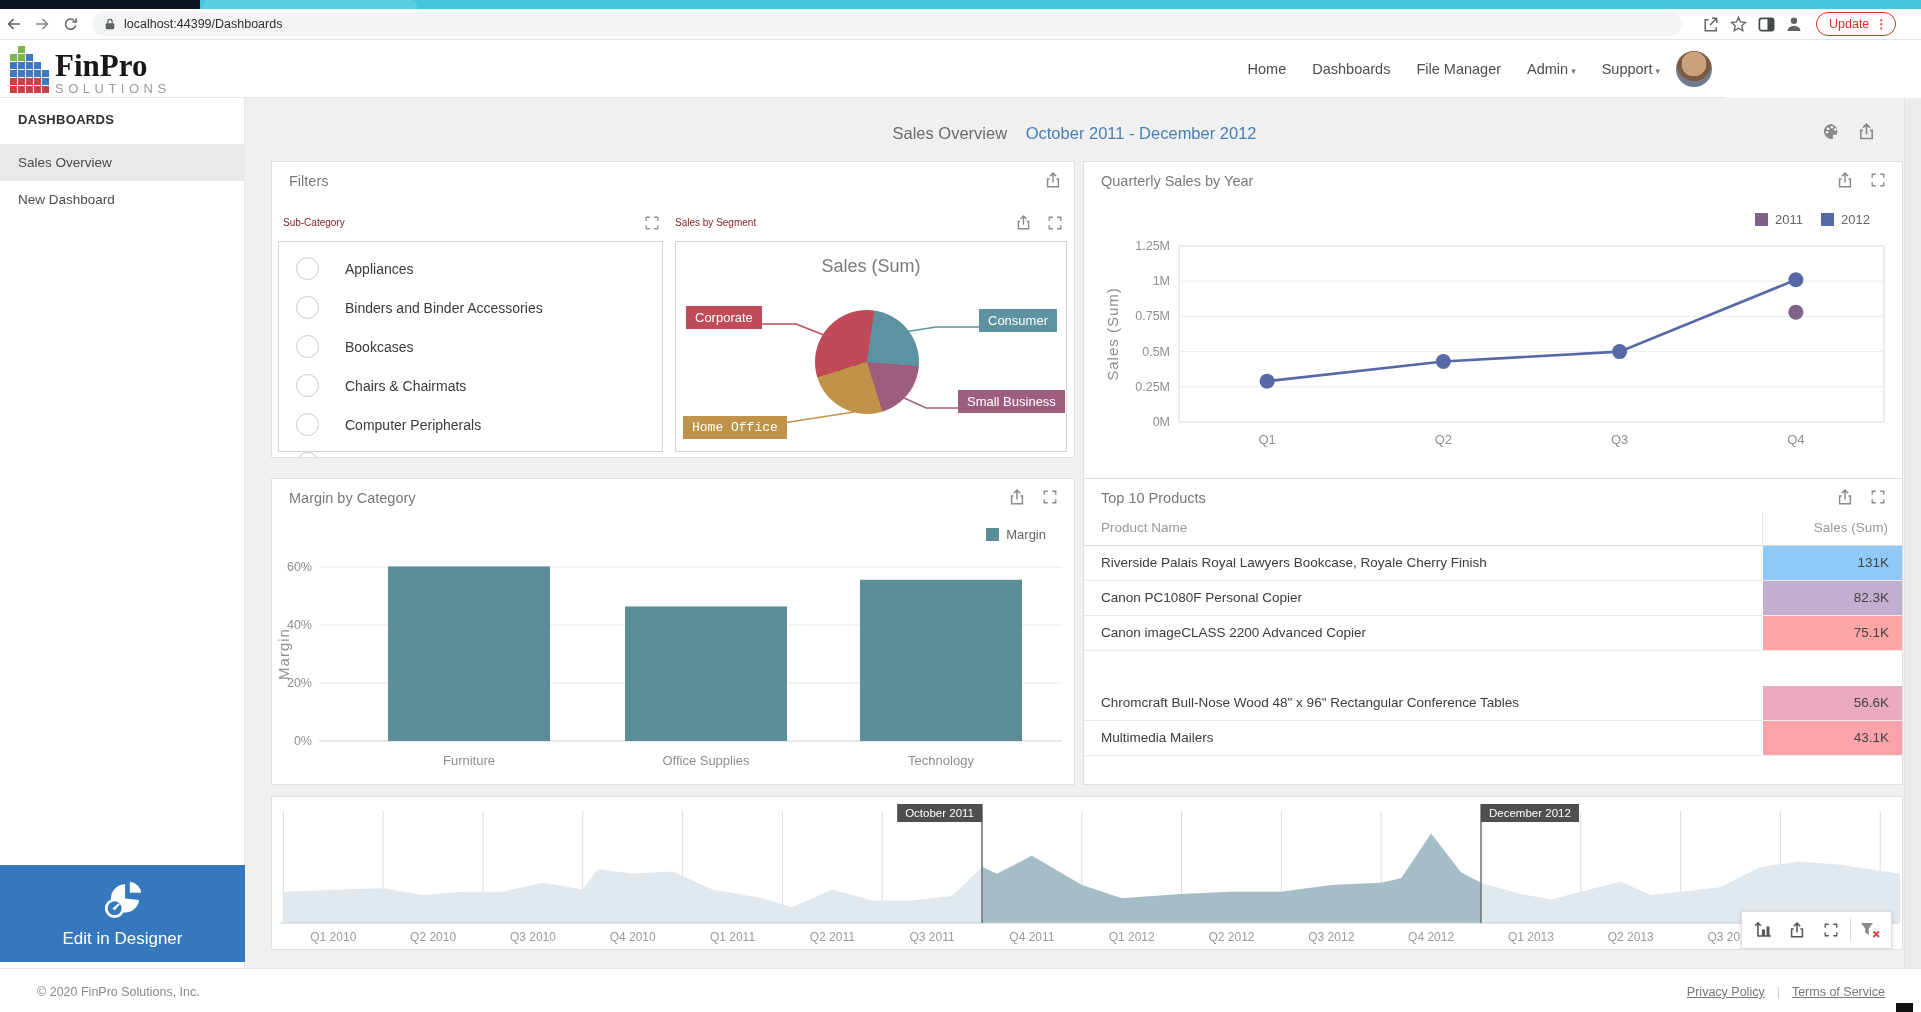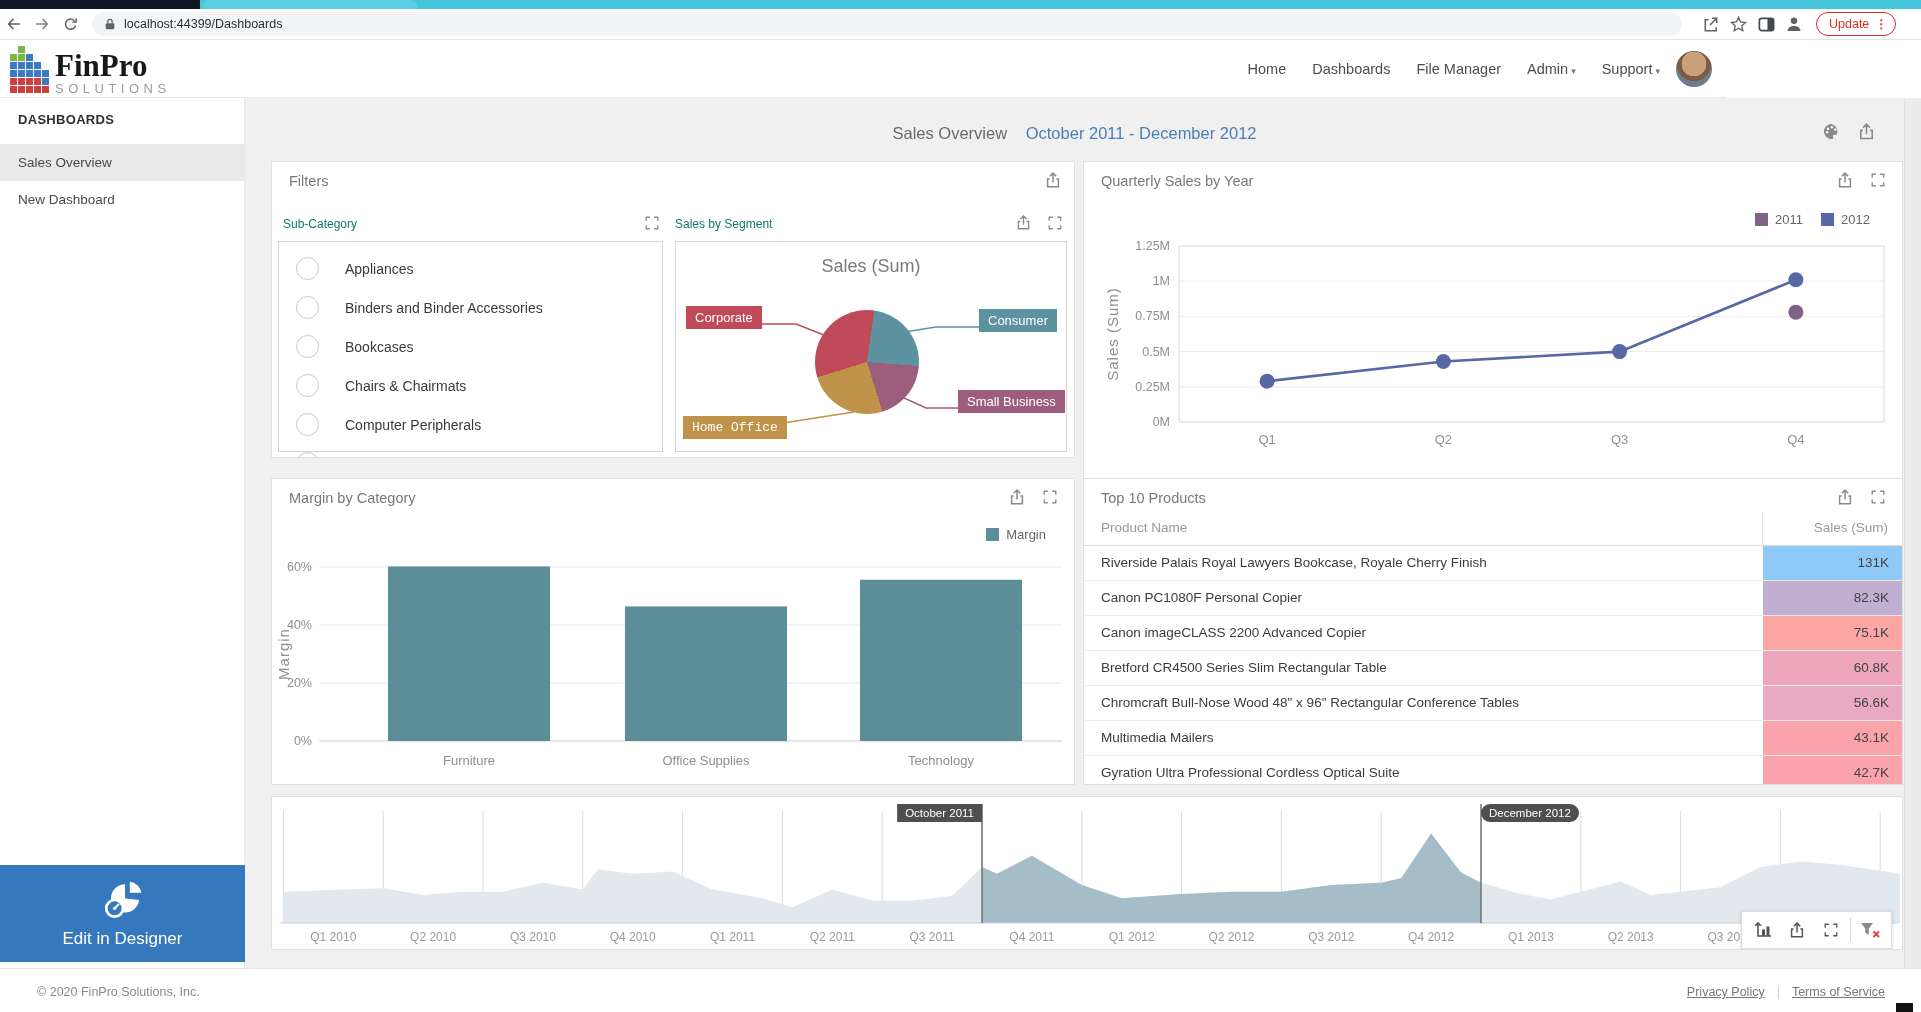--- a/index.html
+++ b/index.html
@@ -38,21 +38,21 @@
   #right-gutter{left:1904px;top:98px;width:17px;height:870px;background:#ececec;border-left:1px solid #e0e0e0}
   
   #titlebar{left:0;top:26px;width:1659px;text-align:center;font-size:16.5px}
   #titlebar .t{color:#6b6b6b}
   #titlebar .r{color:#4a7fb5;margin-left:14px;cursor:pointer}
   .title-icons{top:24px;display:flex;gap:16px}
   
   .panel{position:absolute;background:#fff;border:1px solid #e0e0e0;overflow:hidden}
   .panel-title{position:absolute;left:17px;top:11px;font-size:14.5px;color:#787878}
   .icon-btn{position:absolute;cursor:pointer;line-height:0}
-  .sec-hdr{position:absolute;font-size:12px;color:#0f766e}
+  .sec-hdr{position:absolute;font-size:10px;color:#7f1d1d}
   .chart-box{position:absolute;border:1px solid #d4d4d4;background:#fff}
   
   .opt-row{position:absolute;left:0;width:100%;height:39px;display:flex;align-items:center;gap:26px;padding-left:17px;cursor:pointer}
   .opt-circle{width:23px;height:23px;border:1px solid #c9c9c9;border-radius:50%;background:#fff;flex:none}
   .opt-label{font-size:14px;color:#3a3a3a}
   
   .pie-label{position:absolute;color:#fff;font-size:13px;padding:4px 9px;white-space:nowrap;cursor:pointer}
   
   .legend{position:absolute;display:flex;gap:18px;align-items:center}
   .legend .it{display:flex;gap:7px;align-items:center;font-size:13px;color:#666}
@@ -404,35 +404,27 @@
         <span class="val" style="background: rgb(143, 201, 248);">131K</span>
       </div>
     <div class="t10-row" style="top:102px">
         <span class="nm">Canon PC1080F Personal Copier</span>
         <span class="val" style="background: rgb(194, 174, 209);">82.3K</span>
       </div>
     <div class="t10-row" style="top:137px">
         <span class="nm">Canon imageCLASS 2200 Advanced Copier</span>
         <span class="val" style="background: #fca5a5;">75.1K</span>
       </div>
-    <div class="t10-row" style="top:172px">
-        <span class="nm">Bretford CR4500 Series Slim Rectangular Table</span>
-        <span class="val" style="background: rgb(237, 166, 187);">60.8K</span>
-      </div>
     <div class="t10-row" style="top:207px">
         <span class="nm">Chromcraft Bull-Nose Wood 48" x 96" Rectangular Conference Tables</span>
         <span class="val" style="background: rgb(233, 169, 192);">56.6K</span>
       </div>
     <div class="t10-row" style="top:242px">
         <span class="nm">Multimedia Mailers</span>
         <span class="val" style="background: rgb(251, 163, 171);">43.1K</span>
-      </div>
-    <div class="t10-row" style="top:277px">
-        <span class="nm">Gyration Ultra Professional Cordless Optical Suite</span>
-        <span class="val" style="background: rgb(251, 163, 171);">42.7K</span>
       </div>
   </div>
 
   <div class="panel" style="left:26px;top:698px;width:1632px;height:154px">
     <svg id="tl-svg" width="1632" height="154" style="position:absolute;left:0;top:0">
         <line x1="11.4" y1="14" x2="11.4" y2="126" stroke="#dcdcdc"></line>
         <line x1="111.2" y1="14" x2="111.2" y2="126" stroke="#dcdcdc"></line>
         <line x1="211" y1="14" x2="211" y2="126" stroke="#dcdcdc"></line>
         <line x1="310.79999999999995" y1="14" x2="310.79999999999995" y2="126" stroke="#dcdcdc"></line>
         <line x1="410.59999999999997" y1="14" x2="410.59999999999997" y2="126" stroke="#dcdcdc"></line>
@@ -468,21 +460,21 @@
         <text x="759.9" y="144" text-anchor="middle" font-size="12" fill="#9a9a9a">Q4 2011</text>
         <text x="859.6999999999999" y="144" text-anchor="middle" font-size="12" fill="#9a9a9a">Q1 2012</text>
         <text x="959.5" y="144" text-anchor="middle" font-size="12" fill="#9a9a9a">Q2 2012</text>
         <text x="1059.3" y="144" text-anchor="middle" font-size="12" fill="#9a9a9a">Q3 2012</text>
         <text x="1159.1000000000001" y="144" text-anchor="middle" font-size="12" fill="#9a9a9a">Q4 2012</text>
         <text x="1258.9" y="144" text-anchor="middle" font-size="12" fill="#9a9a9a">Q1 2013</text>
         <text x="1358.7" y="144" text-anchor="middle" font-size="12" fill="#9a9a9a">Q2 2013</text>
         <text x="1458.5" y="144" text-anchor="middle" font-size="12" fill="#9a9a9a">Q3 2013</text>
       </svg>
     <div class="flag" id="flag-start" style="left: 710px; transform: translateX(-100%);">October 2011</div>
-    <div class="flag" id="flag-end" style="left: 1209px; border-radius: 9px;">December 2012</div>
+    <div class="flag" id="flag-end" style="left: 1209px;">December 2012</div>
     <div id="tl-toolbar">
       <span class="ti">
         <svg width="20" height="20" viewBox="0 0 20 20">
             <path d="M5 3 V16 H18" stroke="#555" stroke-width="1.6" fill="none"></path>
             <path d="M2.2 5.8 L5 3 L7.8 5.8" fill="none" stroke="#555" stroke-width="1.6"></path>
             <rect x="9" y="9.5" width="3" height="6.5" fill="#555"></rect>
             <rect x="13.5" y="6.5" width="3" height="9.5" fill="#555"></rect>
           </svg>
       </span>
       <span class="ti">

